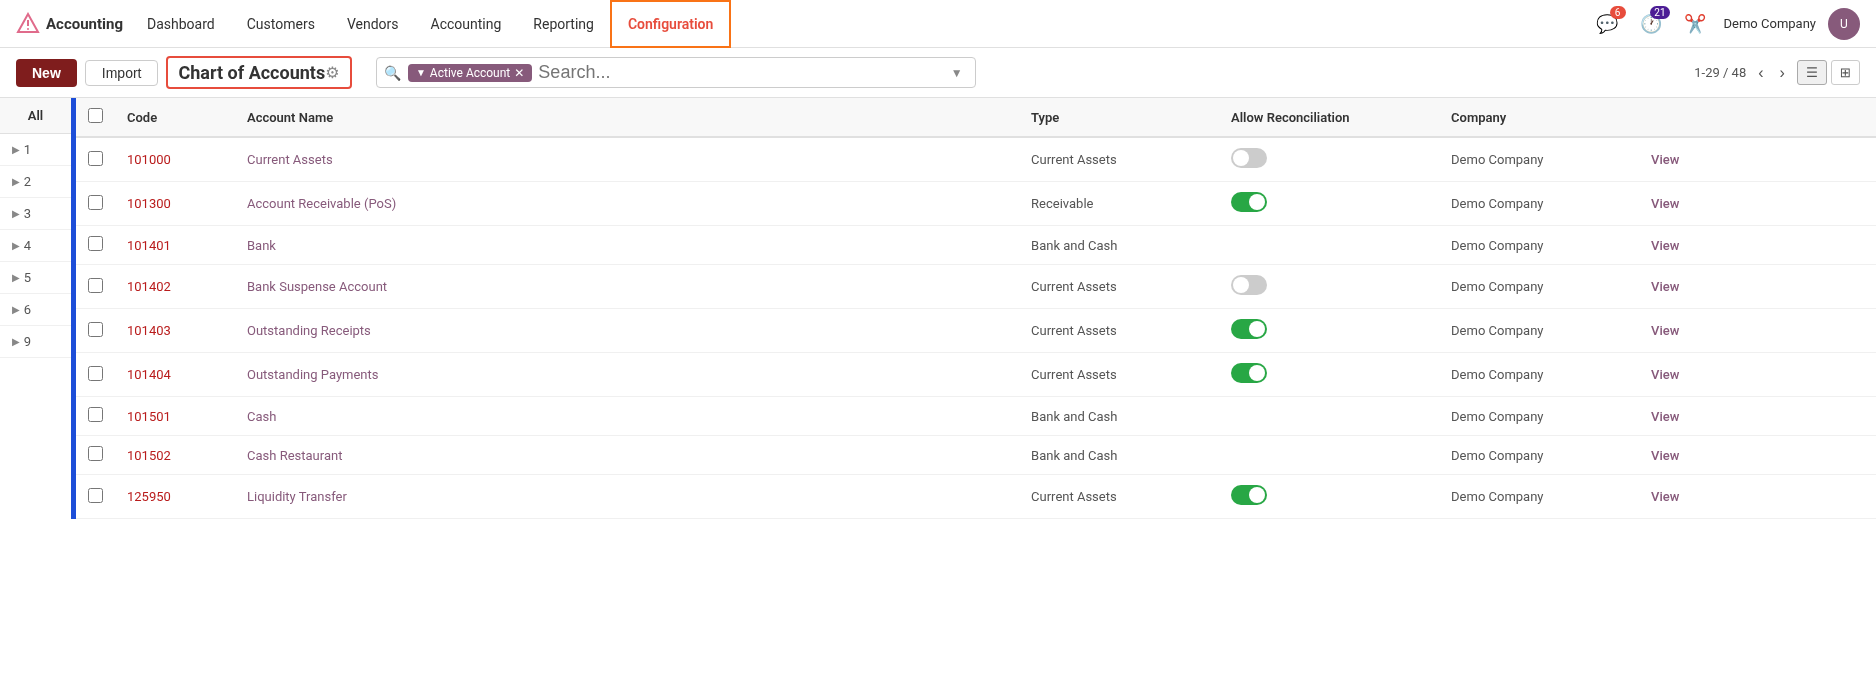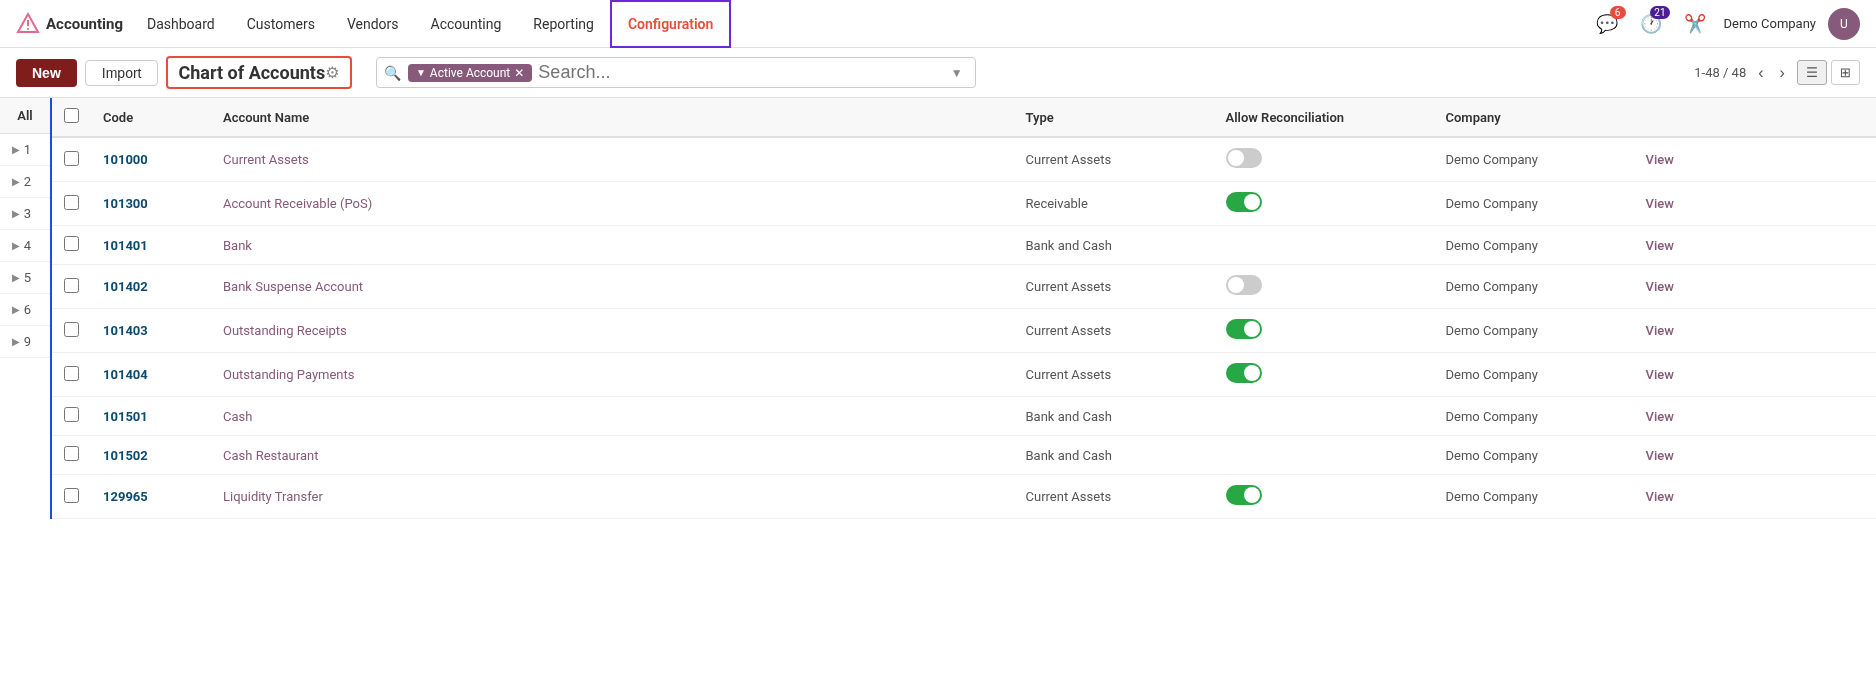--- a/index.html
+++ b/index.html
@@ -38,21 +38,21 @@
       padding: 0 16px;
       height: 48px;
       display: flex;
       align-items: center;
       cursor: pointer;
       font-size: 14px;
       color: #333;
       white-space: nowrap;
     }
     .nav-item.highlighted {
-      border: 2px solid #6d28d9;
+      border: 2px solid #f97316;
       color: #e74c3c;
       font-weight: 600;
     }
     .nav-right {
       display: flex;
       align-items: center;
       gap: 12px;
       margin-left: auto;
     }
     .nav-badge {
@@ -210,22 +210,22 @@
 
     
     .content {
       display: flex;
       flex: 1;
       overflow: hidden;
     }
 
     
     .sidebar {
-      width: 52px;
-      border-right: 2px solid #1d4ed8;
+      width: 76px;
+      border-right: 5px solid #1d4ed8;
       background: #fff;
       display: flex;
       flex-direction: column;
     }
     .sidebar-header {
       padding: 10px 8px;
       font-size: 13px;
       font-weight: 600;
       border-bottom: 1px solid #e0e0e0;
       background: #f8f8f8;
@@ -269,21 +269,21 @@
     thead th.reconcile-col { width: 220px; }
     thead th.company-col { width: 200px; }
     tbody tr {
       border-bottom: 1px solid #f0f0f0;
     }
     tbody td {
       padding: 10px 12px;
       font-size: 13px;
       vertical-align: middle;
     }
-    .account-code { color: #0c4a6e; font-weight: bold; }
+    .account-code { color: #b91c1c; }
     .account-name { color: #875a7b; cursor: pointer; }
     .type-label { color: #555; }
     .company-label { color: #555; }
     .view-link { color: #875a7b; cursor: pointer; font-weight: 500; }
 
     
     .toggle {
       display: inline-block;
       width: 36px;
       height: 20px;
@@ -361,21 +361,21 @@
     <span class="search-icon">🔍</span>
     <div class="filter-badge">
       <span class="funnel">▼</span>
       <span>Active Account</span>
       <span class="remove">✕</span>
     </div>
     <input class="search-input" type="text" placeholder="Search..." style="">
     <span class="search-dropdown">▼</span>
   </div>
   <div class="pagination-area">
-    <span class="pagination-text">1-48 / 48</span>
+    <span class="pagination-text">1-29 / 48</span>
     <button class="pagination-btn">‹</button>
     <button class="pagination-btn">›</button>
     <div class="view-toggle">
       <button class="view-btn active">☰</button>
       <button class="view-btn">⊞</button>
     </div>
   </div>
 </div>
 
 <div class="content">
@@ -495,21 +495,21 @@
             <td><input type="checkbox" class="cb" style=""></td>
             <td class="account-code">101502</td>
             <td><span class="account-name">Cash Restaurant</span></td>
             <td class="type-label">Bank and Cash</td>
             <td></td>
             <td class="company-label">Demo Company</td>
             <td><span class="view-link">View</span></td>
           </tr>
           <tr>
             <td><input type="checkbox" class="cb" style=""></td>
-            <td class="account-code">129965</td>
+            <td class="account-code">125950</td>
             <td><span class="account-name">Liquidity Transfer</span></td>
             <td class="type-label">Current Assets</td>
             <td><div class="toggle on"></div></td>
             <td class="company-label">Demo Company</td>
             <td><span class="view-link">View</span></td>
           </tr>
         </tbody>
     </table>
   </div>
 </div>

